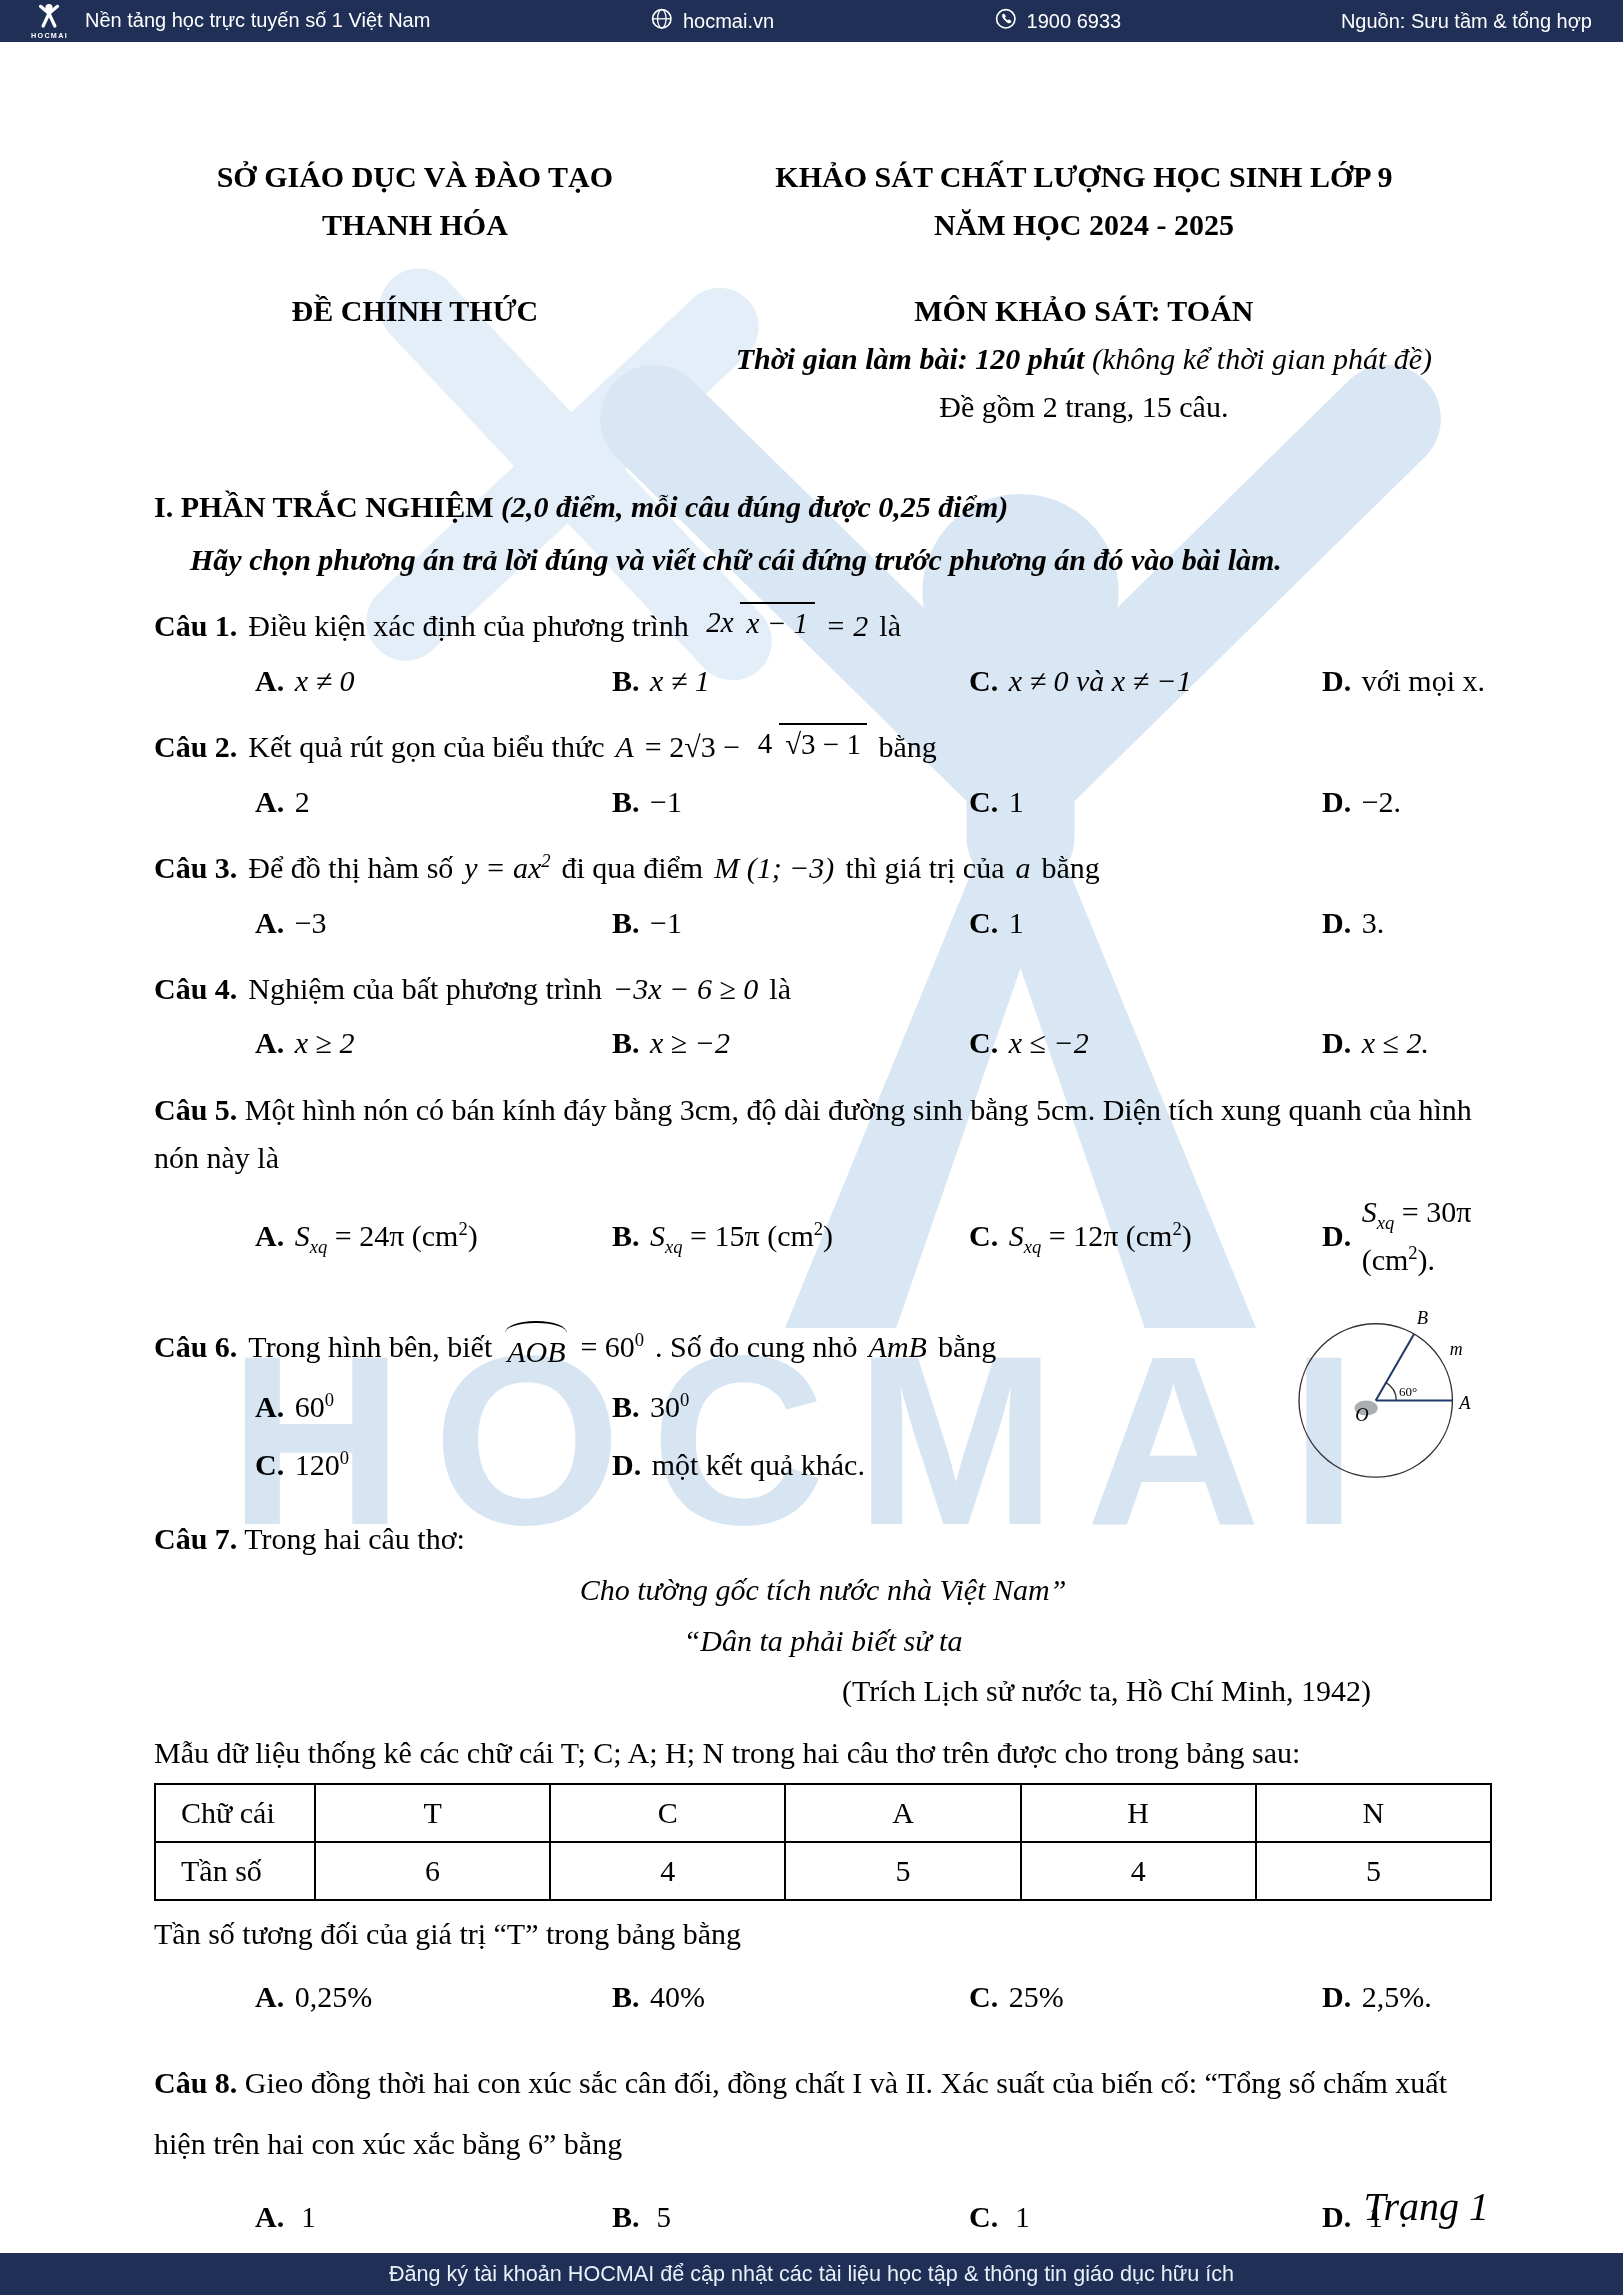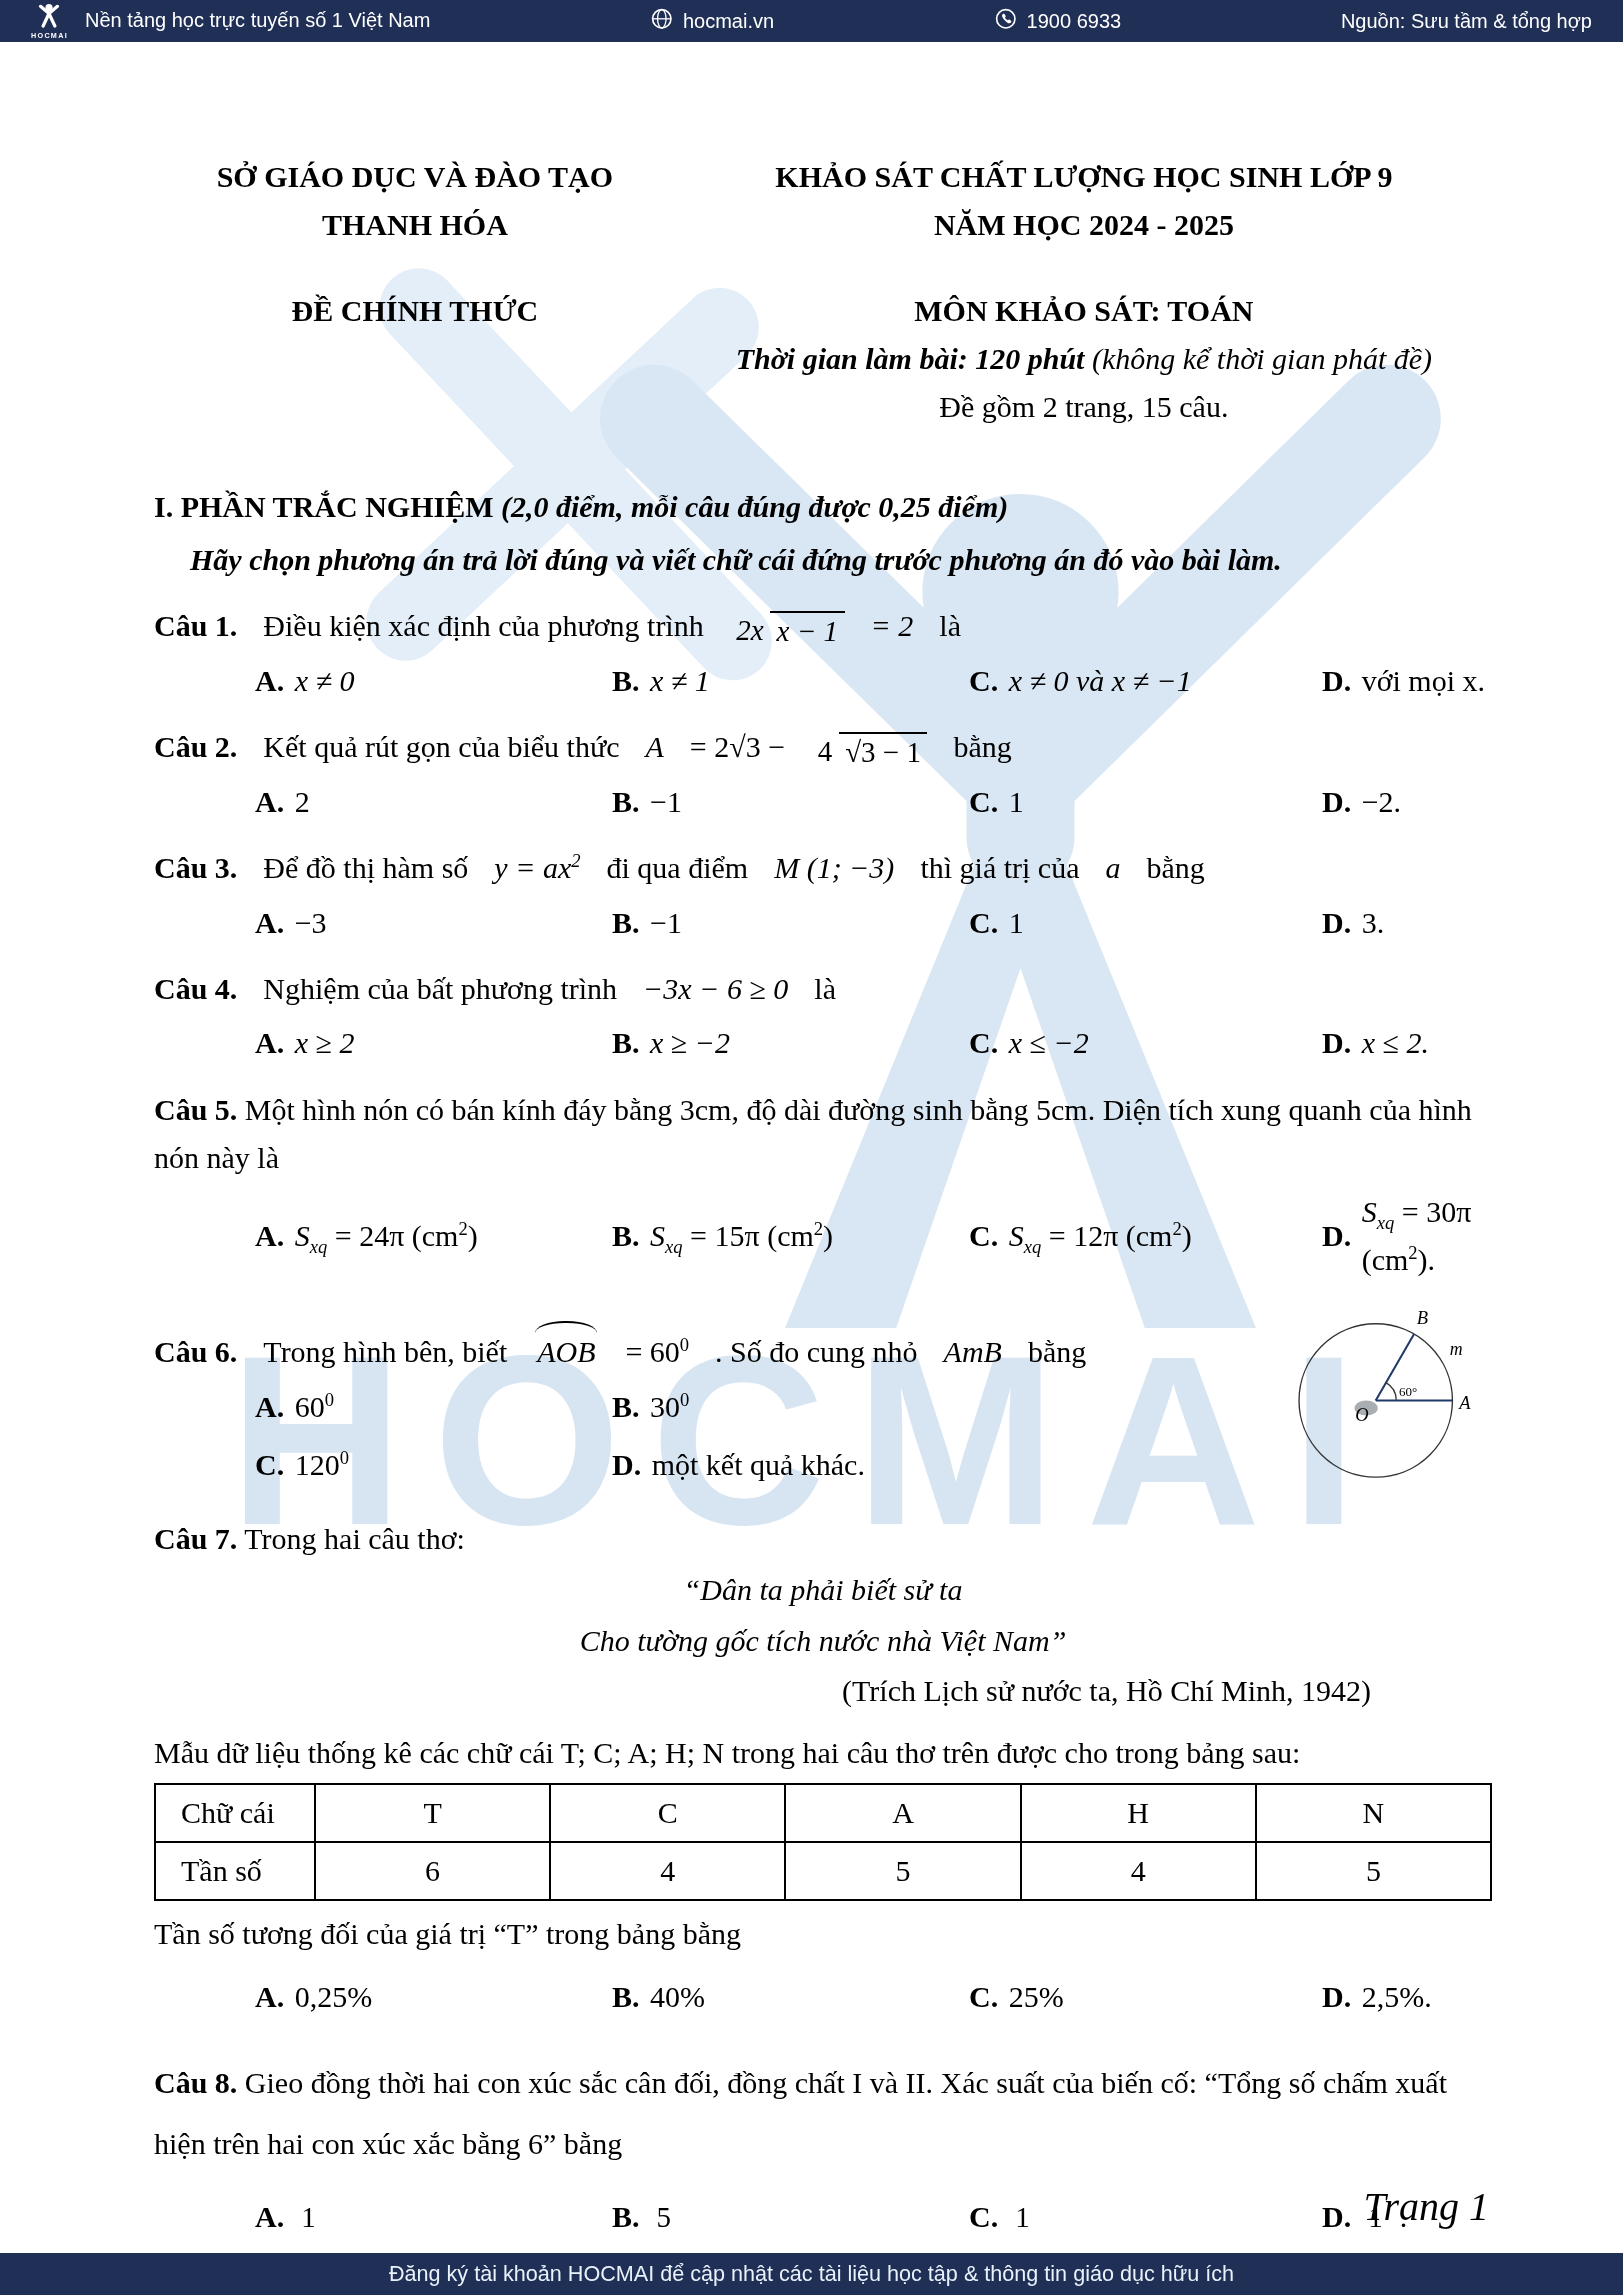--- a/index.html
+++ b/index.html
@@ -29,21 +29,21 @@
   .dh-right{width:61%;text-align:center}
   .b{font-weight:bold}
   .bi{font-weight:bold;font-style:italic}
   .i{font-style:italic}
   .mt{margin-top:38px}
   .section-title{margin-top:52px;font-weight:bold}
   .section-title .note{font-style:italic}
   .instruction{font-weight:bold;font-style:italic;padding-left:36px;margin-top:5.2px}
 
   .question{margin-top:18.3px;position:relative}
-  .qline{display:flex;align-items:flex-end;flex-wrap:wrap;column-gap:26px}
+  .qline{display:flex;align-items:flex-start;flex-wrap:wrap;column-gap:11px}
   .qlabel{font-weight:bold}
   .m{font-style:italic}
   .frac{display:inline-flex;align-items:center;text-align:center;
     font-style:italic;line-height:1.2;vertical-align:middle;font-size:29px}
   .frac.up{font-style:normal}
   .frac>span{padding:1.3px 6.5px}
   .frac .fden{border-top:2px solid #000}
   .opts{display:grid;grid-template-columns:357px 357px 353px auto;padding-left:101px;margin-top:6.5px;align-items:center}
   .opts2{display:grid;grid-template-columns:357px auto;padding-left:101px;margin-top:6.5px;row-gap:10.5px}
   .opt{display:flex;align-items:center;gap:10.5px}
@@ -334,22 +334,22 @@
       <text x="272" y="182" font-size="27" font-style="italic" font-family="Liberation Serif, serif">A</text>
       <text x="120" y="200" font-size="27" font-style="italic" font-family="Liberation Serif, serif">O</text>
     </svg>
   </div>
 
   <div class="question" style="margin-top:26px">
     <div>
       <b class="qlabel">Câu 7.</b>
       <span>Trong hai câu thơ:</span>
     </div>
+    <div class="poem">Cho tường gốc tích nước nhà Việt Nam”</div>
     <div class="poem">“Dân ta phải biết sử ta</div>
-    <div class="poem">Cho tường gốc tích nước nhà Việt Nam”</div>
     <div class="cite">(Trích Lịch sử nước ta, Hồ Chí Minh, 1942)</div>
     <div class="tall" style="margin-top:6.5px">Mẫu dữ liệu thống kê các chữ cái T; C; A; H; N trong hai câu thơ trên được cho trong bảng sau:</div>
     <table class="freq-table">
       <tbody>
           <tr>
         <td class="rowhead">Chữ cái</td>
         <td>T</td>
         <td>C</td>
         <td>A</td>
         <td>H</td>

